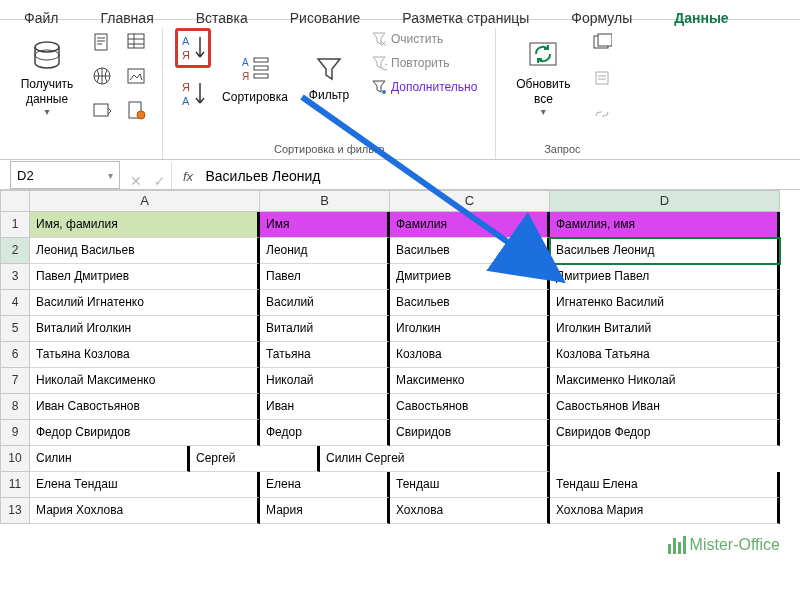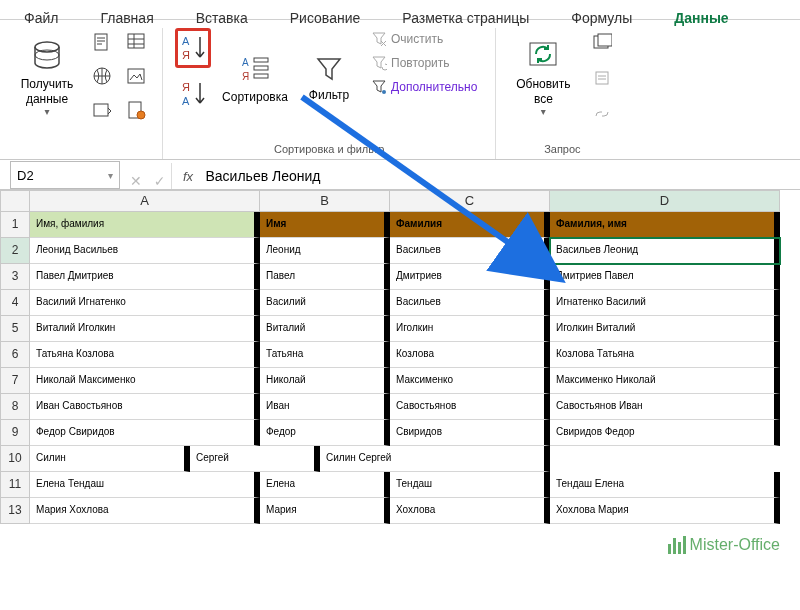--- a/index.html
+++ b/index.html
@@ -35,23 +35,23 @@
 
 .sheet { display: flex; flex-direction: column; }
 .col-headers { display: flex; height: 22px; }
 .corner { width: 30px; border: 1px solid #c8c8c8; background: #f3f3f3; }
 .col-h { flex: 0 0 auto; border: 1px solid #c8c8c8; border-left: none; background: #f3f3f3; text-align: center; font-size: 13px; color: #333; line-height: 20px; }
 .col-h.sel { background: #d6e8de; }
 .w-a { width: 230px; } .w-b { width: 130px; } .w-c { width: 160px; } .w-d { width: 230px; }
 .row { display: flex; height: 26px; }
 .row-h { width: 30px; border: 1px solid #c8c8c8; border-top: none; background: #f3f3f3; text-align: center; font-size: 12px; color: #333; line-height: 24px; }
 .row-h.sel { background: #d6e8de; }
-.cell { flex: 0 0 auto; border-right: 6px solid #000000; border-bottom: 1px solid #d6d6d6; padding: 0 6px; font-size: 10px; line-height: 24px; overflow: hidden; white-space: nowrap; }
+.cell { flex: 0 0 auto; border-right: 3px solid #000000; border-bottom: 1px solid #d6d6d6; padding: 0 6px; font-size: 12px; line-height: 24px; overflow: hidden; white-space: nowrap; }
 .cell.hdr-green { background: #cfe4b5; font-weight: 500; }
-.cell.hdr-blue { background: #a16207; font-weight: 700; }
+.cell.hdr-blue { background: #d946ef; font-weight: 400; }
 .cell.sel { outline: 2px solid #0f7b45; outline-offset: -1px; background: #fff; position: relative; }
 
 
 .arrow-svg { position: absolute; top: 55px; left: 260px; width: 320px; height: 240px; pointer-events: none; z-index: 50; }
 
 
 .wm { position: absolute; right: 20px; bottom: 56px; display: flex; align-items: center; gap: 4px; color: #4aa052; font-size: 16px; opacity: 0.85; pointer-events: none; }
 .wm .bars { display: flex; gap: 2px; align-items: flex-end; }
 .wm .bars span { width: 3px; background: #4aa052; }
 .wm .bars span:nth-child(1){height:10px} .wm .bars span:nth-child(2){height:16px} .wm .bars span:nth-child(3){height:12px} .wm .bars span:nth-child(4){height:18px}

